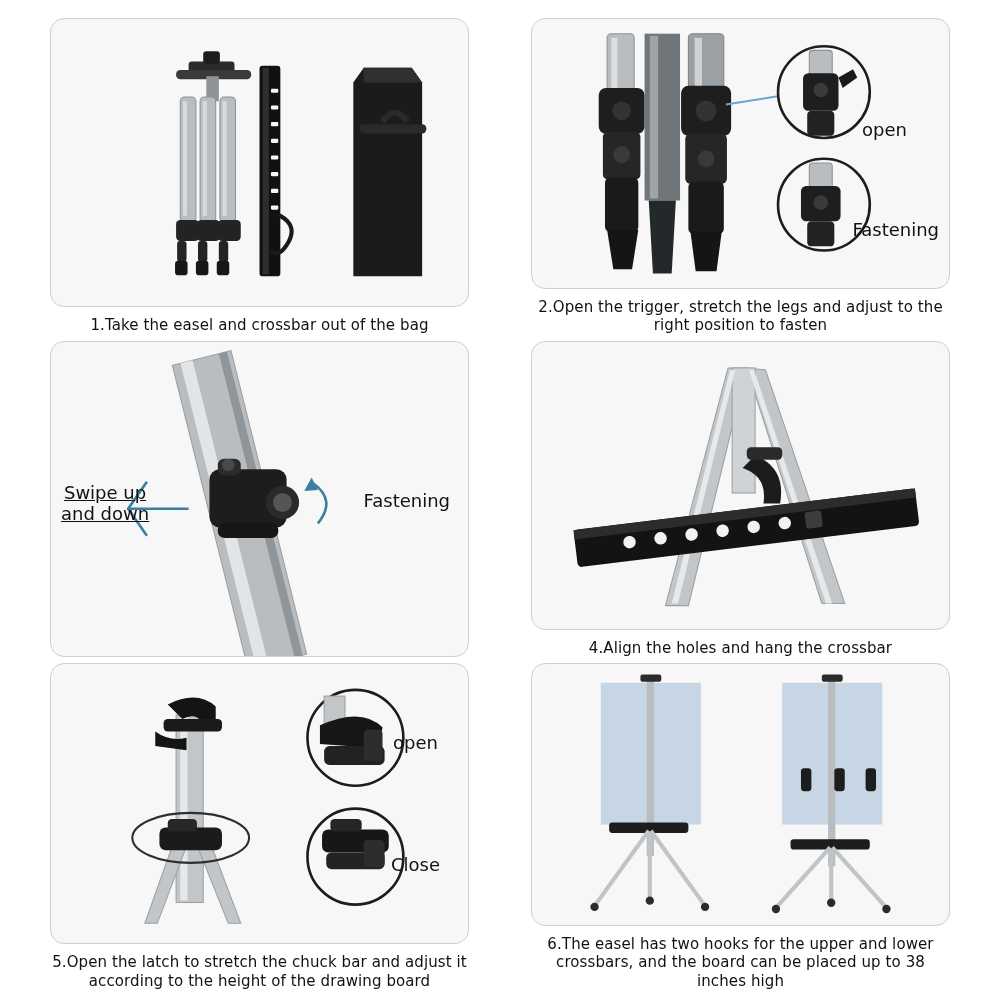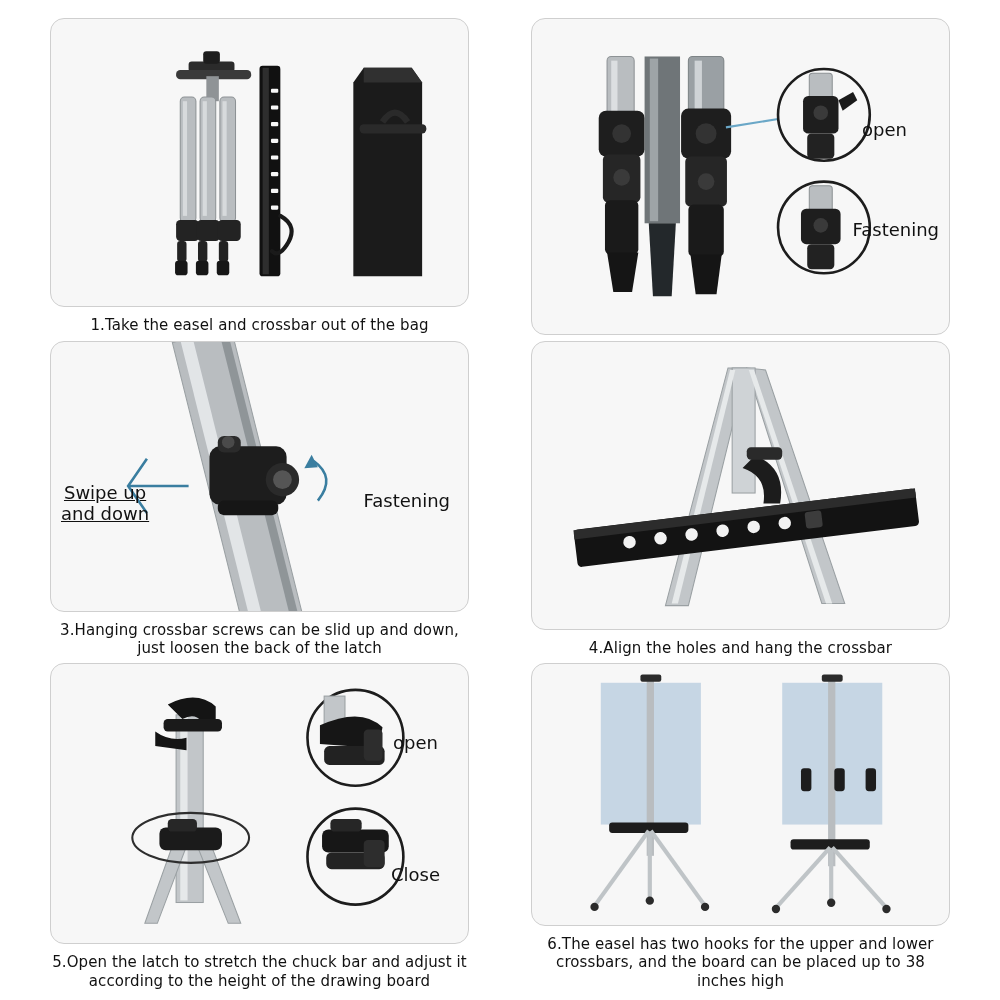--- a/index.html
+++ b/index.html
@@ -61,21 +61,21 @@
   
   #p2-open { right: 42px; top: 100px; }
   #p2-fasten { right: 10px; top: 200px; }
 
   
   #p3-swipe { left: 10px; top: 140px; text-align: center; text-decoration: underline; }
   #p3-rot { right: 18px; top: 148px; }
 
   
   #p5-open { right: 30px; top: 68px; }
-  #p5-close { right: 28px; top: 200px; }
+  #p5-close { right: 28px; top: 190px; }
 </style>
 </head>
 <body>
 
 <div class="sheet">
 
   <div class="step">
     <div class="panel">
       <svg viewBox="0 0 400 250" preserveAspectRatio="xMidYMid meet">
 
@@ -183,20 +183,21 @@
         <g>
           <rect x="266" y="134" width="22" height="26" rx="3" fill="#b9bdc0" stroke="#8d9295"></rect>
           <rect x="258" y="156" width="38" height="34" rx="5" fill="#1e1e1e"></rect>
           <circle cx="277" cy="172" r="7" fill="#3a3a3a"></circle>
           <rect x="264" y="190" width="26" height="24" rx="4" fill="#222"></rect>
         </g>
       </svg>
       <div class="lbl" id="p2-open">open</div>
       <div class="lbl" id="p2-fasten">Fastening</div>
     </div>
+    <div class="caption">2.Open the trigger, stretch the legs and adjust to the right position to fasten</div>
   </div>
 
   <div class="step">
     <div class="panel">
       <svg viewBox="0 0 400 250" preserveAspectRatio="xMidYMid meet">
 
         <g transform="rotate(-14 200 125)">
           <rect x="150" y="-20" width="58" height="300" fill="#b9bdc0" stroke="#9aa0a3"></rect>
           <rect x="158" y="-20" width="12" height="300" fill="#e2e5e7"></rect>
           <rect x="196" y="-20" width="8" height="300" fill="#8f9598"></rect>
@@ -213,21 +214,20 @@
 
         <path d="M92 108 l-18 26 l18 26" fill="none" stroke="#3a7ea0" stroke-width="2.5"></path>
         <path d="M74 134 l58 0" stroke="#3a7ea0" stroke-width="2.5"></path>
         <path d="M252 110 q22 16 4 38" fill="none" stroke="#3a7ea0" stroke-width="2.5"></path>
         <path d="M250 104 l6 12 l-13 1 z" fill="#3a7ea0"></path>
       </svg>
       <div class="lbl center" id="p3-swipe">Swipe up
 and down</div>
       <div class="lbl" id="p3-rot">Fastening</div>
     </div>
-    <div class="caption">3.Hanging crossbar screws can be slid up and down, just loosen the back of the latch</div>
   </div>
 
   <div class="step">
     <div class="panel">
       <svg viewBox="0 0 400 250" preserveAspectRatio="xMidYMid meet">
 
         <g stroke="#9aa0a3" fill="#c2c6c9">
           <polygon points="188,12 206,12 150,240 128,240"></polygon>
           <polygon points="206,12 224,14 300,238 278,238"></polygon>
           <rect x="192" y="12" width="22" height="120" fill="#cfd3d6"></rect>

